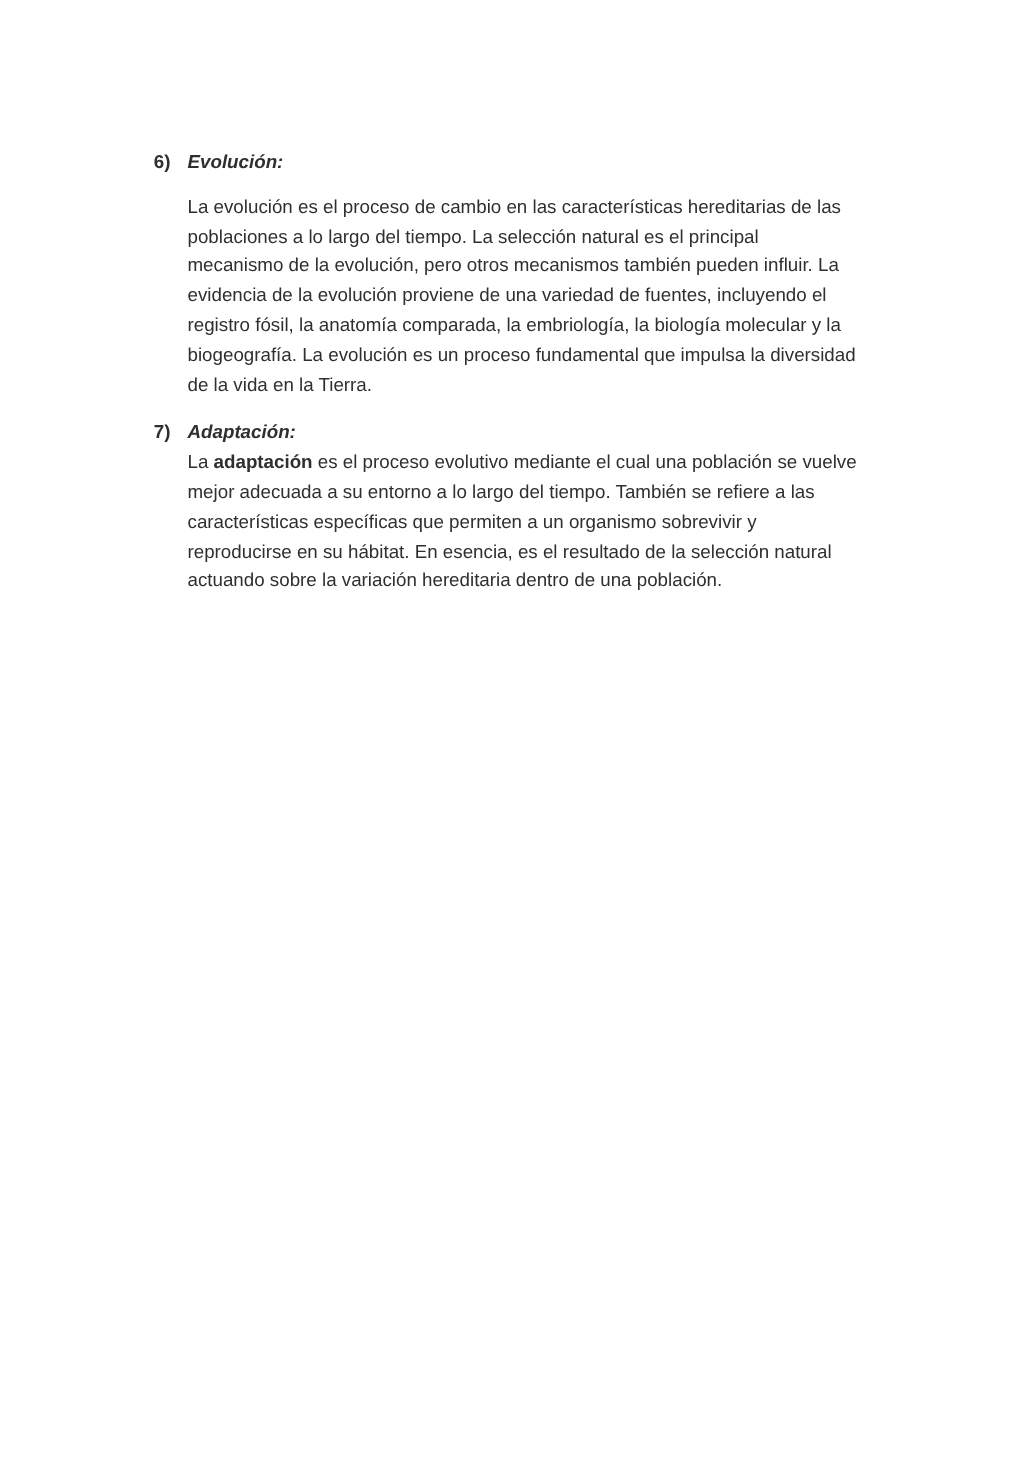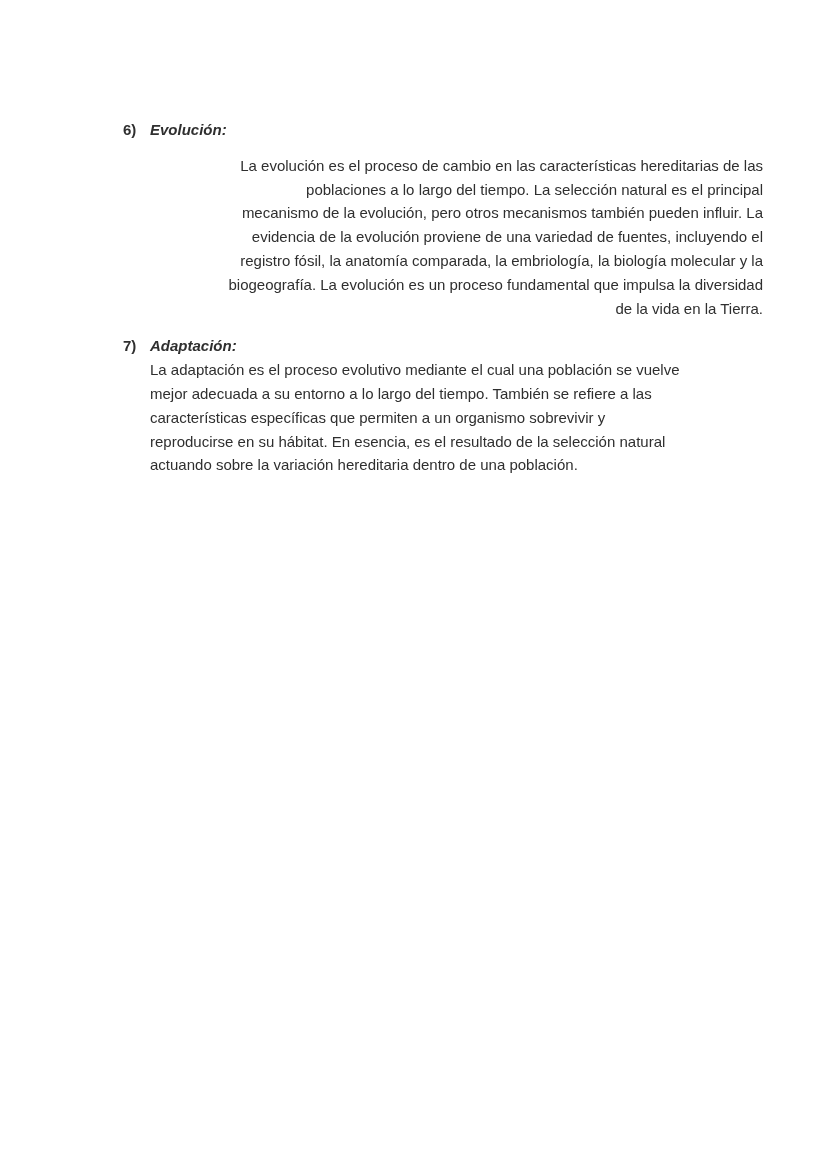--- a/index.html
+++ b/index.html
@@ -39,24 +39,23 @@
   }
   .item-body {
     margin: 0;
     padding-left: 27px;
     font-size: 15px;
     line-height: 23.8px;
     white-space: pre-line;
   }
   .item-body.spaced-top {
     margin-top: 12px;
-    text-align: right;
   }
   .inline-bold {
-    font-weight: normal;
+    font-weight: bold;
     text-align: center;
   }
 </style>
 </head>
 <body>
 
 <div class="doc-page">
   <div class="doc-content">
 
     <div class="list-item">

